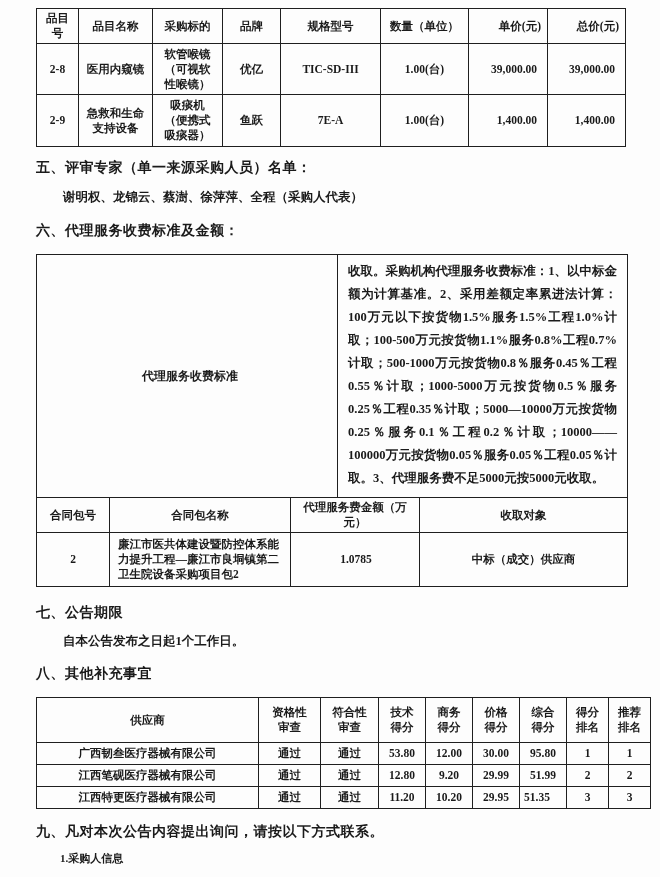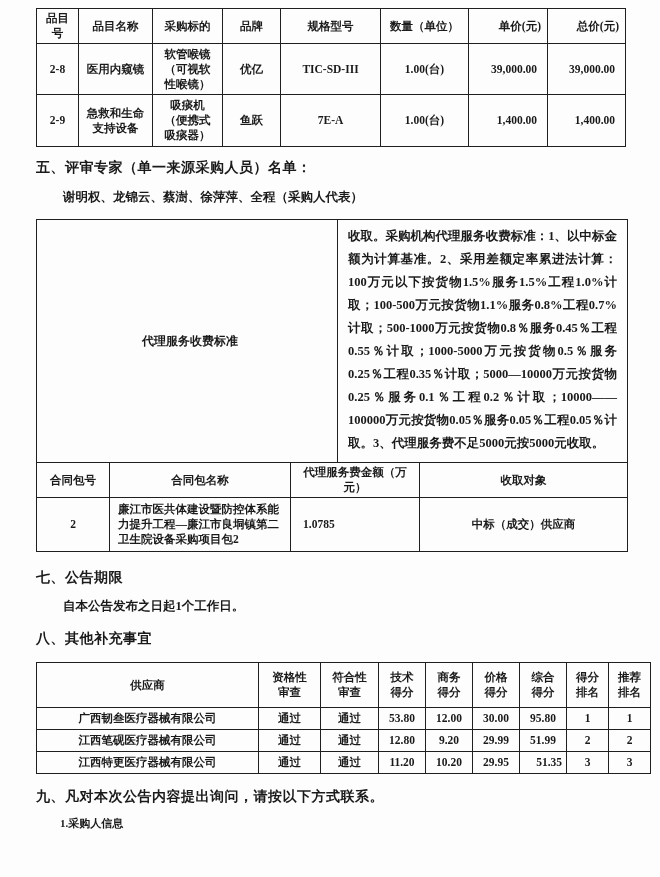--- a/index.html
+++ b/index.html
@@ -115,20 +115,21 @@
           <td style="text-align: center;">1.00(台)</td>
           <td style="text-align: right; padding: 2px 10px 2px 2px;">1,400.00</td>
           <td style="text-align: right; padding: 2px 10px 2px 2px;">1,400.00</td>
         </tr>
       </tbody>
     </table>
 
   <div class="h-sec h5">五、评审专家（单一来源采购人员）名单：</div>
   <div class="body-line experts">谢明权、龙锦云、蔡澍、徐萍萍、全程（采购人代表）</div>
 
+  <div class="h-sec h6">六、代理服务收费标准及金额：</div>
 
   <table class="fee-table">
     <colgroup>
         <col style="width:301px">
         <col style="width:290px">
       </colgroup>
     <tbody>
         <tr style="height:218px">
       <td class="fee-label-cell">代理服务收费标准</td>
       <td class="fee-text-cell">收取。采购机构代理服务收费标准：1、以中标金额为计算基准。2、采用差额定率累进法计算：100万元以下按货物1.5%服务1.5%工程1.0%计取；100-500万元按货物1.1%服务0.8%工程0.7%计取；500-1000万元按货物0.8％服务0.45％工程0.55％计取；1000-5000万元按货物0.5％服务0.25％工程0.35％计取；5000—10000万元按货物0.25％服务0.1％工程0.2％计取；10000——100000万元按货物0.05％服务0.05％工程0.05％计取。3、代理服务费不足5000元按5000元收取。</td>
@@ -148,21 +149,21 @@
           <th>合同包号</th>
           <th>合同包名称</th>
           <th>代理服务费金额（万元）</th>
           <th>收取对象</th>
         </tr>
       </thead>
       <tbody>
         <tr style="height: 54px;">
           <td style="text-align: center;">2</td>
           <td style="text-align: left; padding: 1px 8px;">廉江市医共体建设暨防控体系能力提升工程—廉江市良垌镇第二卫生院设备采购项目包2</td>
-          <td style="text-align: left; padding: 2px 10px 2px 12px;">1.0785</td>
+          <td style="text-align: center; padding: 2px 10px 2px 12px;">1.0785</td>
           <td style="text-align: center; margin-top: 41px;">中标（成交）供应商</td>
         </tr>
       </tbody>
     </table>
 
   <div class="h-sec h7">七、公告期限</div>
   <div class="body-line b7">自本公告发布之日起1个工作日。</div>
 
   <div class="h-sec h8">八、其他补充事宜</div>
 
@@ -222,21 +223,21 @@
           <td style="text-align: center;">2</td>
           <td style="text-align: center;">2</td>
         </tr>
         <tr style="height: 22px;">
           <td style="text-align: center;">江西特更医疗器械有限公司</td>
           <td style="text-align: center;">通过</td>
           <td style="text-align: center;">通过</td>
           <td style="text-align: center;">11.20</td>
           <td style="text-align: center;">10.20</td>
           <td style="text-align: center;">29.95</td>
-          <td style="text-align: right;">51.35</td>
+          <td style="text-align: left;">51.35</td>
           <td style="text-align: center;">3</td>
           <td style="text-align: center;">3</td>
         </tr>
       </tbody>
     </table>
 
   <div class="h-sec h9">九、凡对本次公告内容提出询问，请按以下方式联系。</div>
   <div class="sub-line">1.采购人信息</div>
 
 </div>

